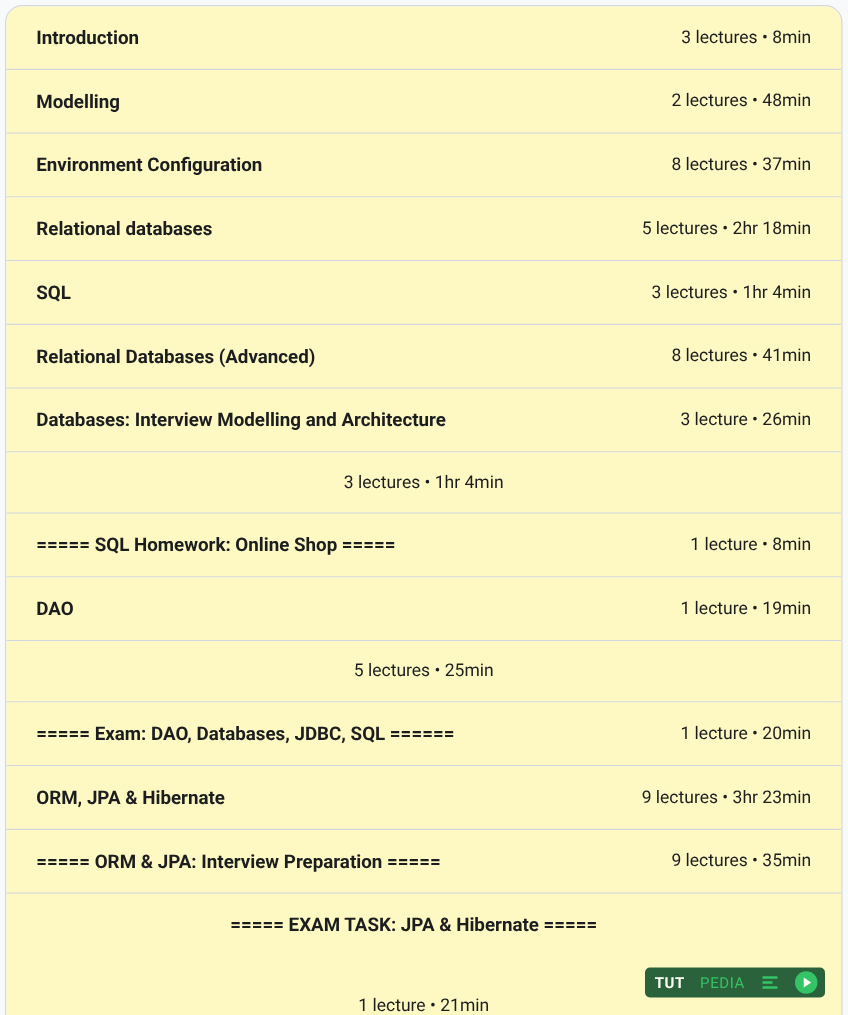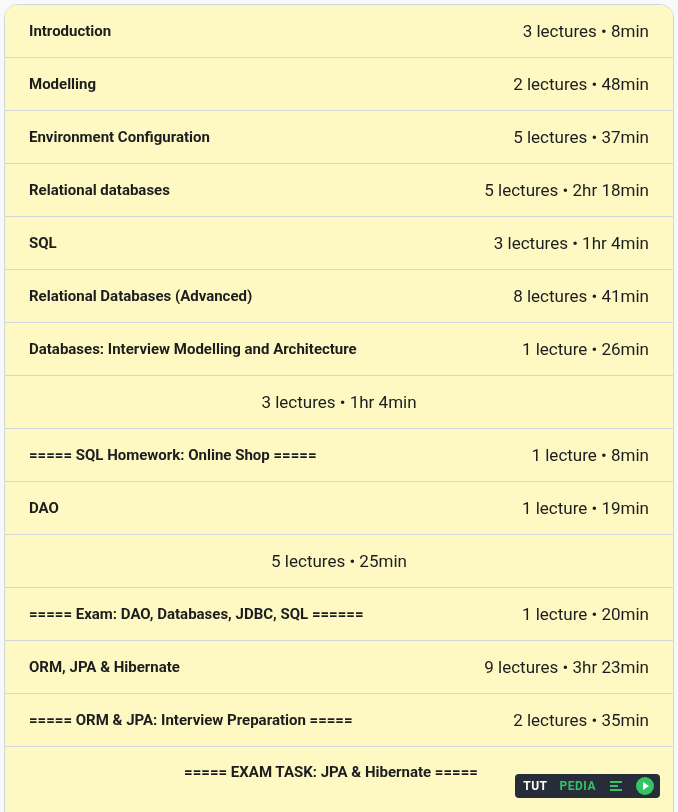--- a/index.html
+++ b/index.html
@@ -36,45 +36,45 @@
       flex-direction: column;
     }
     .section-title {
       font-size: 15px;
       font-weight: 700;
       color: #1c1d1f;
       flex: 1;
       padding-right: 16px;
     }
     .section-meta {
-      font-size: 17px;
+      font-size: 14px;
       color: #1c1d1f;
       white-space: nowrap;
     }
     .watermark {
       position: absolute;
       bottom: 14px;
       right: 18px;
       display: flex;
       align-items: center;
-      background: #0f172a;
+      background: #14532d;
       border-radius: 4px;
       padding: 3px 6px 3px 8px;
       gap: 12px;
       opacity: 0.9;
     }
     .watermark-tut {
       color: #ffffff;
       font-weight: 700;
       font-size: 12px;
       letter-spacing: 0.5px;
     }
     .watermark-pedia {
       color: #1fbf5c;
-      font-weight: 700;
+      font-weight: 400;
       font-size: 12px;
       letter-spacing: 0.5px;
     }
     .watermark-lines {
       display: flex;
       flex-direction: column;
       gap: 2px;
       margin-left: 2px;
       margin-right: 2px;
     }
@@ -111,37 +111,37 @@
     <div class="section-row">
       <div class="section-title">Introduction</div>
       <div class="section-meta">3 lectures • 8min</div>
     </div>
     <div class="section-row">
       <div class="section-title">Modelling</div>
       <div class="section-meta">2 lectures • 48min</div>
     </div>
     <div class="section-row">
       <div class="section-title">Environment Configuration</div>
-      <div class="section-meta">5 lectures • 37min</div>
+      <div class="section-meta">8 lectures • 37min</div>
     </div>
     <div class="section-row">
       <div class="section-title">Relational databases</div>
       <div class="section-meta">5 lectures • 2hr 18min</div>
     </div>
     <div class="section-row">
       <div class="section-title">SQL</div>
       <div class="section-meta">3 lectures • 1hr 4min</div>
     </div>
     <div class="section-row">
       <div class="section-title">Relational Databases (Advanced)</div>
       <div class="section-meta">8 lectures • 41min</div>
     </div>
     <div class="section-row">
       <div class="section-title">Databases: Interview Modelling and Architecture</div>
-      <div class="section-meta">1 lecture • 26min</div>
+      <div class="section-meta">3 lecture • 26min</div>
     </div>
     <div class="section-row">
       <div class="section-meta">3 lectures • 1hr 4min</div>
     </div>
     <div class="section-row">
       <div class="section-title">===== SQL Homework: Online Shop =====</div>
       <div class="section-meta">1 lecture • 8min</div>
     </div>
     <div class="section-row">
       <div class="section-title">DAO</div>
@@ -153,21 +153,21 @@
     <div class="section-row">
       <div class="section-title">===== Exam: DAO, Databases, JDBC, SQL ======</div>
       <div class="section-meta">1 lecture • 20min</div>
     </div>
     <div class="section-row">
       <div class="section-title">ORM, JPA &amp; Hibernate</div>
       <div class="section-meta">9 lectures • 3hr 23min</div>
     </div>
     <div class="section-row">
       <div class="section-title">===== ORM &amp; JPA: Interview Preparation =====</div>
-      <div class="section-meta">2 lectures • 35min</div>
+      <div class="section-meta">9 lectures • 35min</div>
     </div>
     <div class="section-row">
       <div class="section-title">===== EXAM TASK: JPA &amp; Hibernate =====</div>
       <div class="section-meta">1 lecture • 21min</div>
     </div>
   </div>
 
 <div class="watermark">
   <span class="watermark-tut">TUT</span>
   <span class="watermark-pedia">PEDIA</span>

